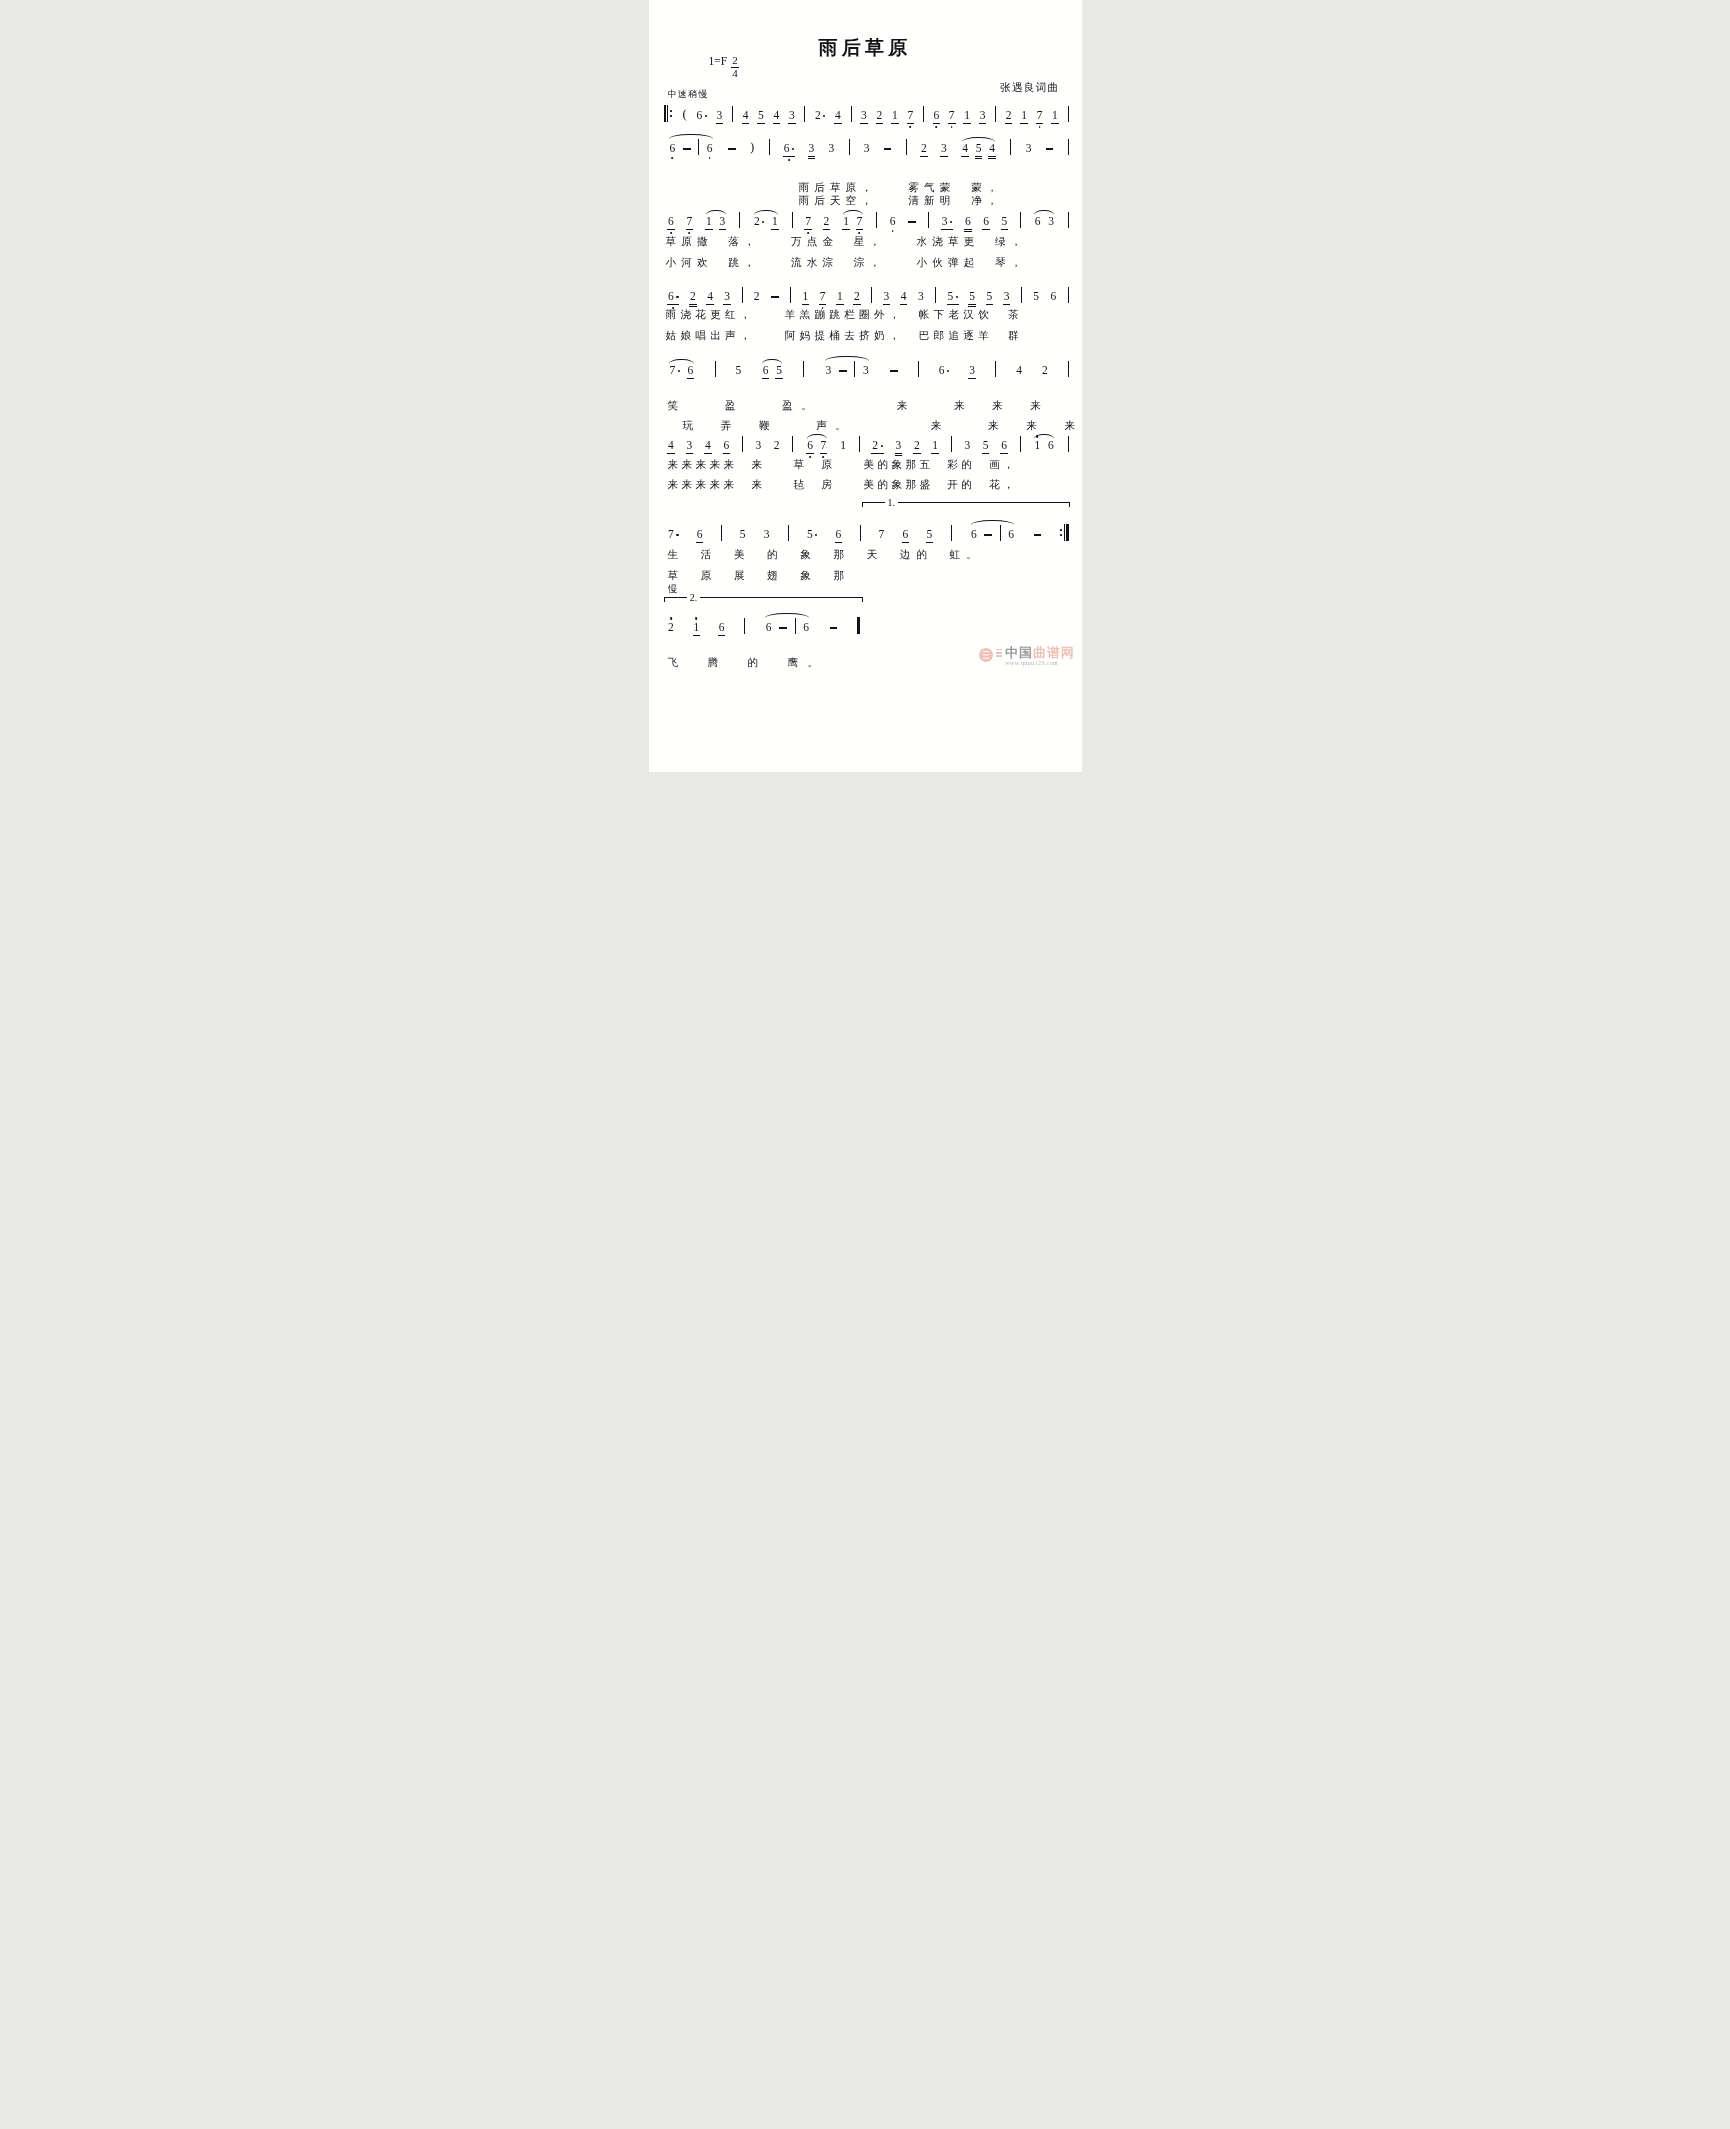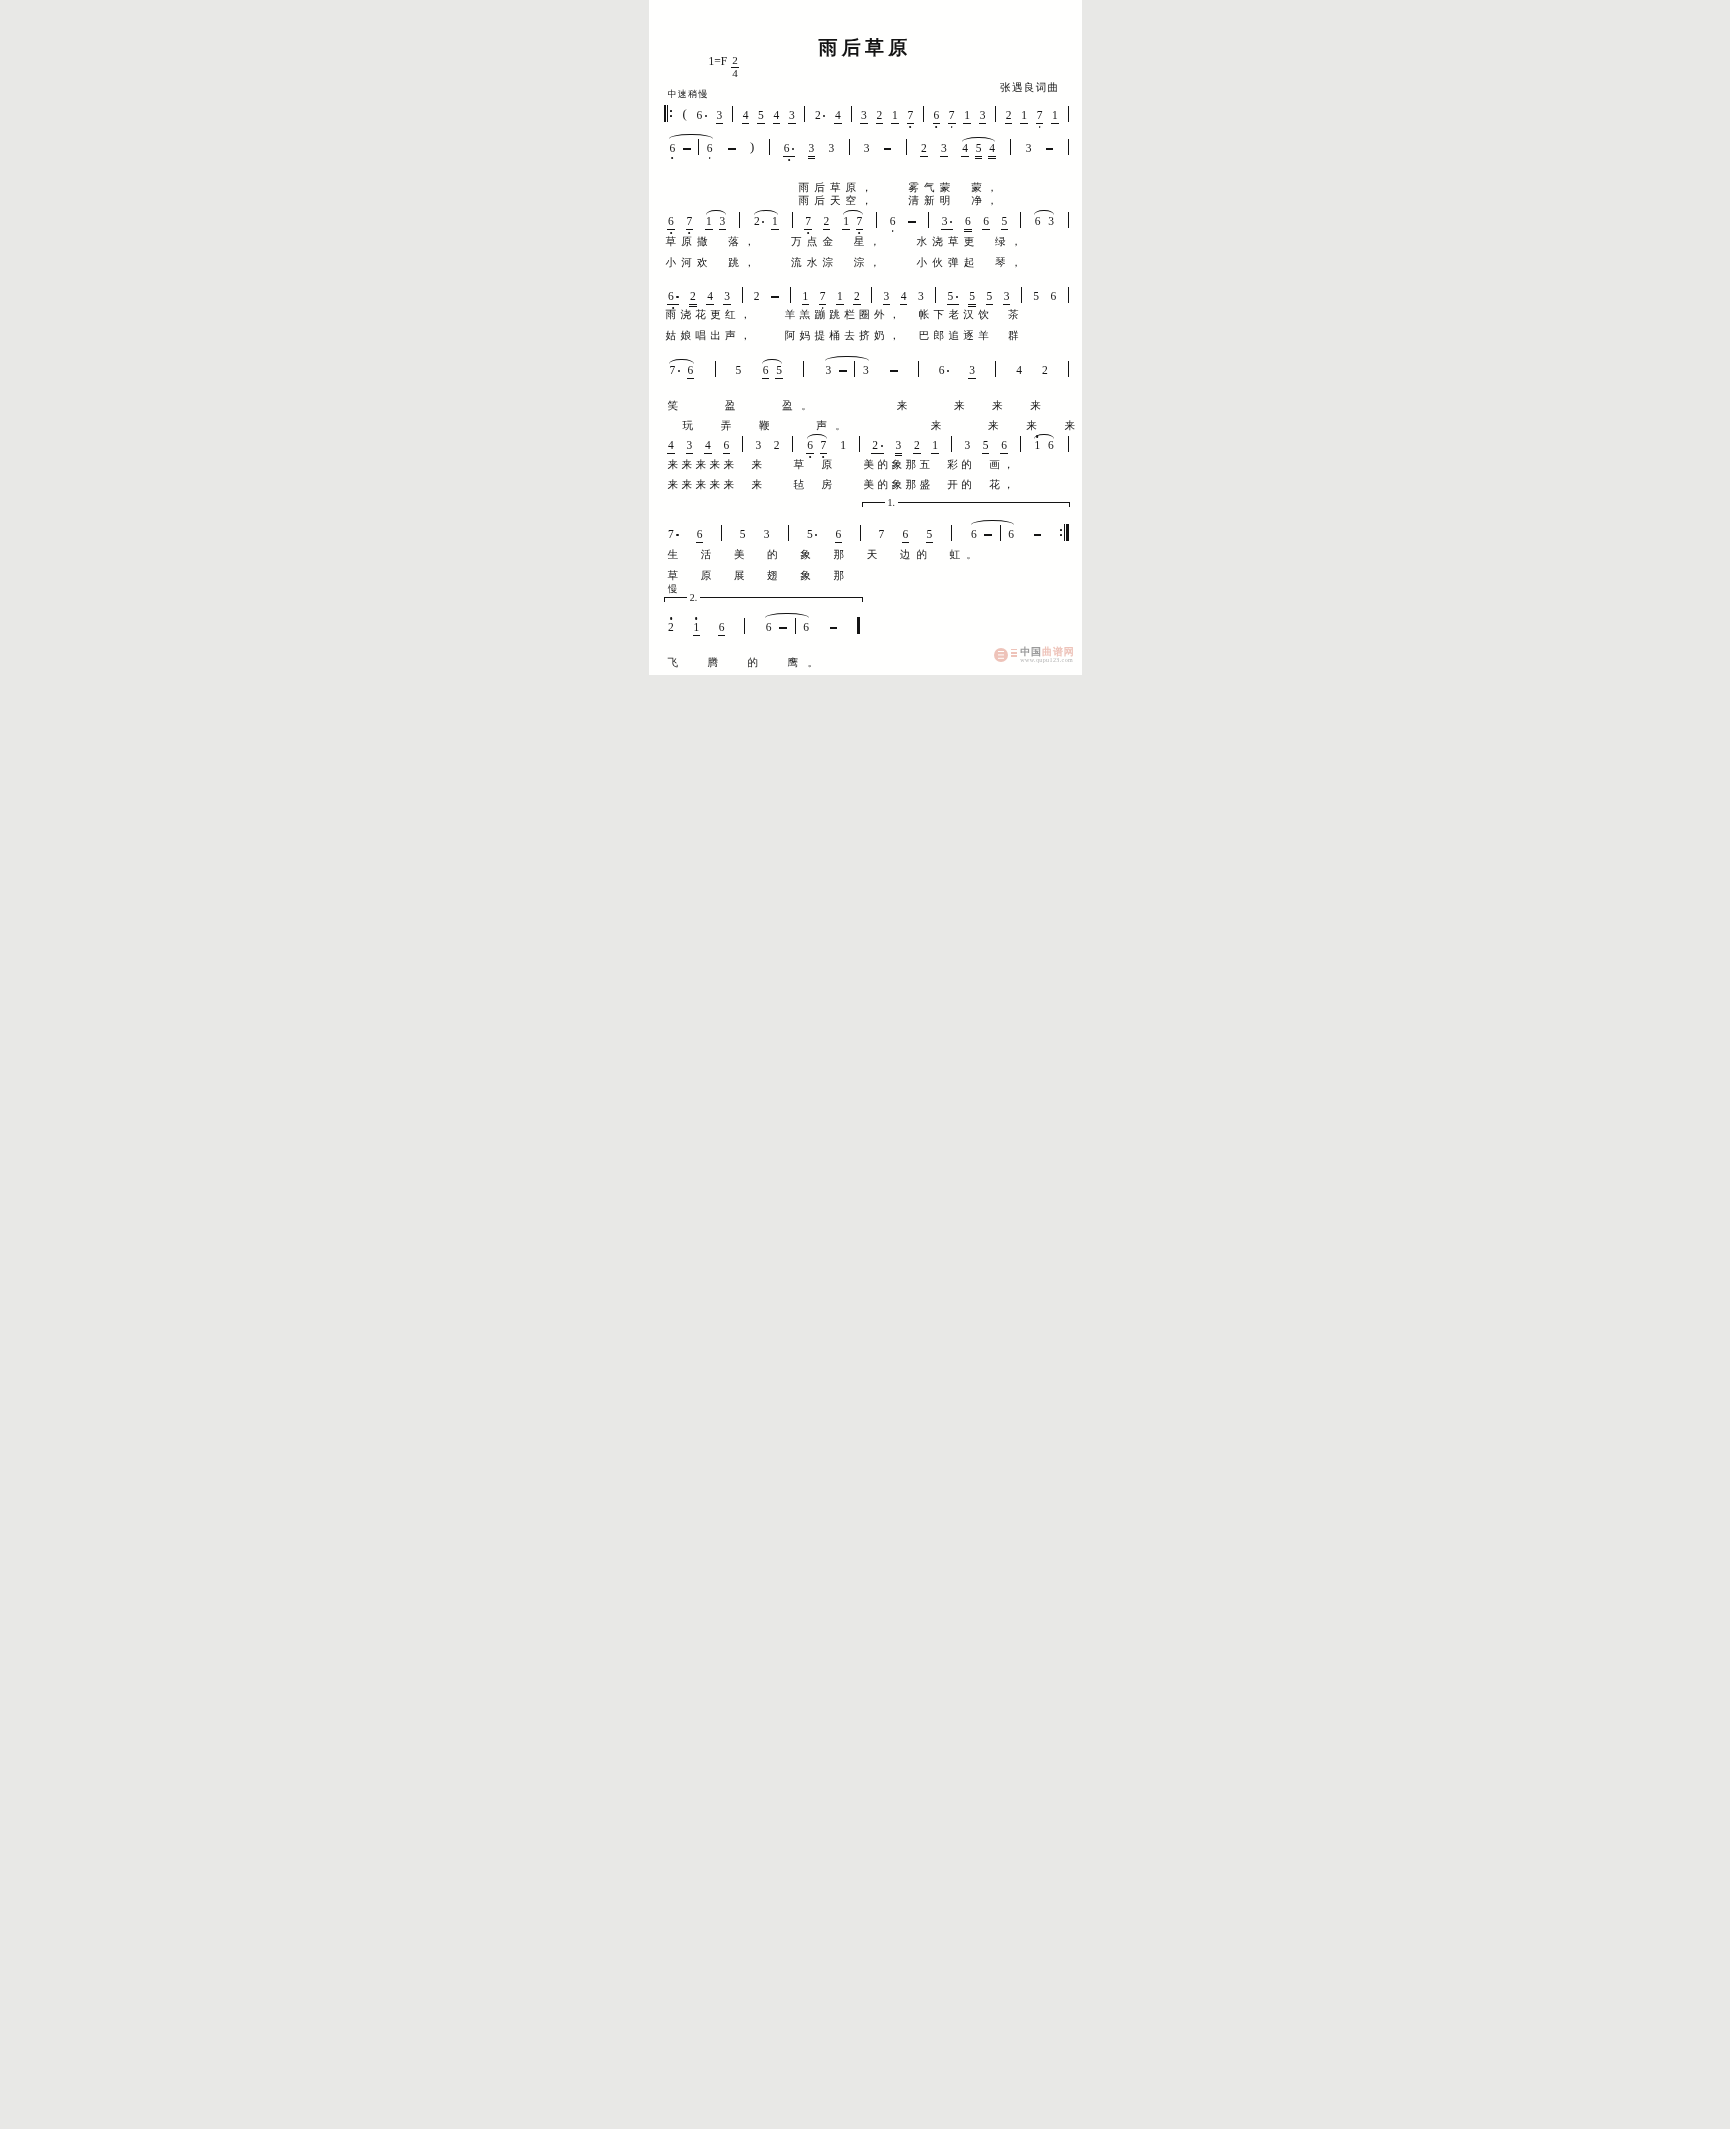--- a/index.html
+++ b/index.html
@@ -1,16 +1,16 @@
 <!DOCTYPE html>
 <html style="font-size:6.8px"><head>
 <meta charset="utf-8">
 <style>
   html,body{margin:0;padding:0;background:#e8e8e6;}
-  #sheet{position:relative;width:433px;height:675px;margin:0 auto;background:#fffffe;
+  #sheet{position:relative;width:433px;height:772px;margin:0 auto;background:#fffffe;
          font-family:"Liberation Serif",serif;color:#141414;overflow:hidden;}
 
   
   .title{position:absolute;top:35px;left:0;right:0;text-align:center;
          font-size:19px;font-weight:700;letter-spacing:4.3px;}
   .keysig{position:absolute;top:55px;left:60px;font-size:11.5px;display:flex;align-items:flex-start;}
   .keysig .frac{display:inline-flex;flex-direction:column;align-items:center;margin-left:3.4px;}
   .keysig .frac b{font-weight:400;font-size:11px;line-height:1.08;}
   .keysig .frac b.num{border-bottom:0.9px solid #141414;padding:0 1.7px;}
   .credit{position:absolute;top:81px;right:22px;font-size:10.6px;letter-spacing:1.3px;text-align:center;}
@@ -80,21 +80,21 @@
   #lyr8{top:656px;left:19px;}
 
   
   .wm{position:absolute;right:6.8px;top:646px;display:flex;align-items:flex-start;gap:3px;}
   .wm-logo{width:14.5px;height:14.5px;border-radius:50%;background:#eec3b9;position:relative;margin-top:1.7px;}
   .wm-logo::after{content:"";position:absolute;left:4.7px;top:3px;width:6px;height:1.7px;background:#fffffe;
                   box-shadow:0 3.4px 0 #fffffe,0 6.8px 0 #fffffe;}
   .wm-bars{display:flex;flex-direction:column;gap:1.7px;margin-top:2.6px;}
   .wm-bars i{display:block;width:6px;height:1.7px;background:#eec3b9;}
   .wm-text{display:flex;flex-direction:column;line-height:1.1;}
-  .wm-zh{font-size:10px;font-weight:700;letter-spacing:0.9px;}
+  .wm-zh{font-size:13px;font-weight:700;letter-spacing:0.9px;}
   .wm-zh .c1{color:#9a9a9a;}
   .wm-zh .c2{color:#eec3b9;}
   .wm-url{font-size:6px;color:#b3b3b3;letter-spacing:0.4px;}
 </style>
 </head>
 <body>
 
 <div id="sheet">
 
   <div class="title">雨后草原</div>

